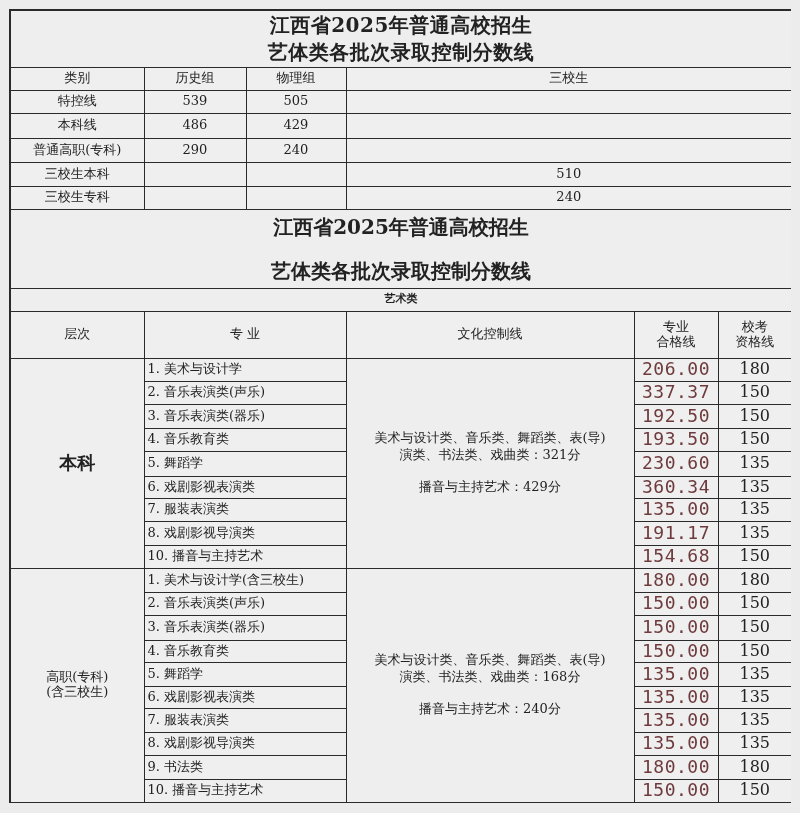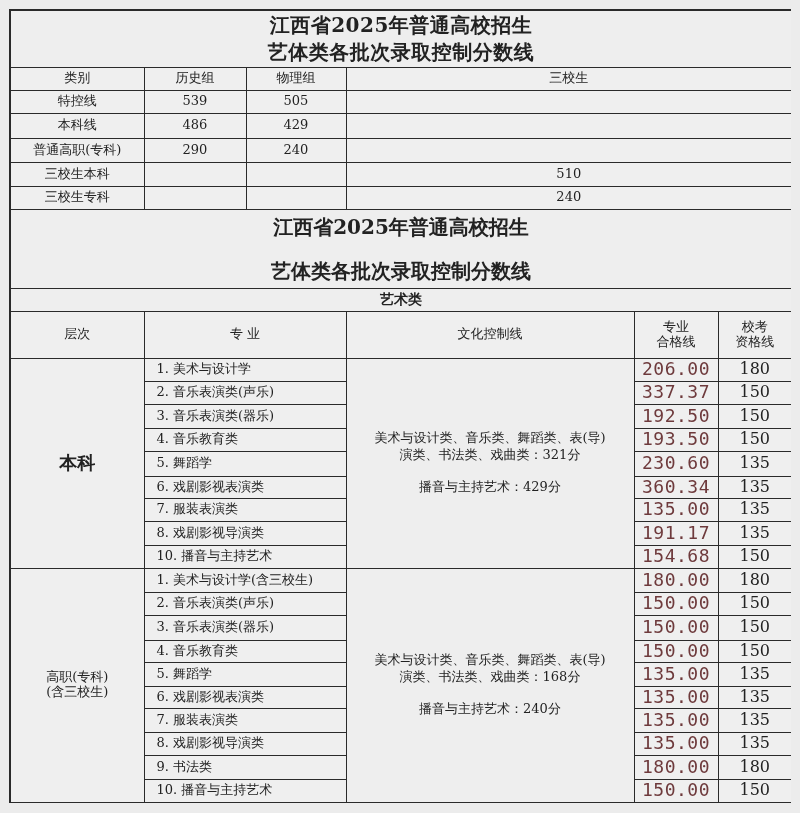--- a/index.html
+++ b/index.html
@@ -8,22 +8,22 @@
     font-family:"DejaVu Serif","Liberation Serif",serif; color:#222;
   }
   .sheet {
     position:absolute; left:9px; top:9px; width:782px; height:794px;
     border:2px solid #2a2a2a; box-sizing:border-box; background:#0f172a;
   }
   table { border-collapse:collapse; width:100%; table-layout:fixed; }
   td { border:1.5px solid #2a2a2a; padding:0; text-align:center; vertical-align:middle; font-size:13px; line-height:1.15; background:#efefef; }
   .title-cell { font-size:20px; font-weight:bold; line-height:1.35; letter-spacing:0.5px; background:#eeeeee; }
   .title2-cell { font-size:20px; font-weight:bold; line-height:1.5; background:#eeeeee; }
-  .section-cell { font-size:14px; font-weight:bold; background:#eeeeee; }
-  .major { text-align:left; padding-left:12px; font-size:13px; }
+  .section-cell { font-size:11px; font-weight:bold; background:#eeeeee; }
+  .major { text-align:left; padding-left:3px; font-size:13px; }
   .redval { color:#6e3a3c; font-family:"DejaVu Sans Mono","Liberation Mono",monospace; font-size:18px; letter-spacing:0.5px; }
   .plain { font-size:16px; }
   .lvl-bold { font-weight:bold; font-size:18px; }
   .culture { font-size:13px; line-height:1.3; background:#eeeeee; }
   .culture .gap { height:16px; }
   td.first-col { border-left:none; }
   td.last-col { border-right:none; }
   tr.first-row td { border-top:none; }
 </style>
 </head>

